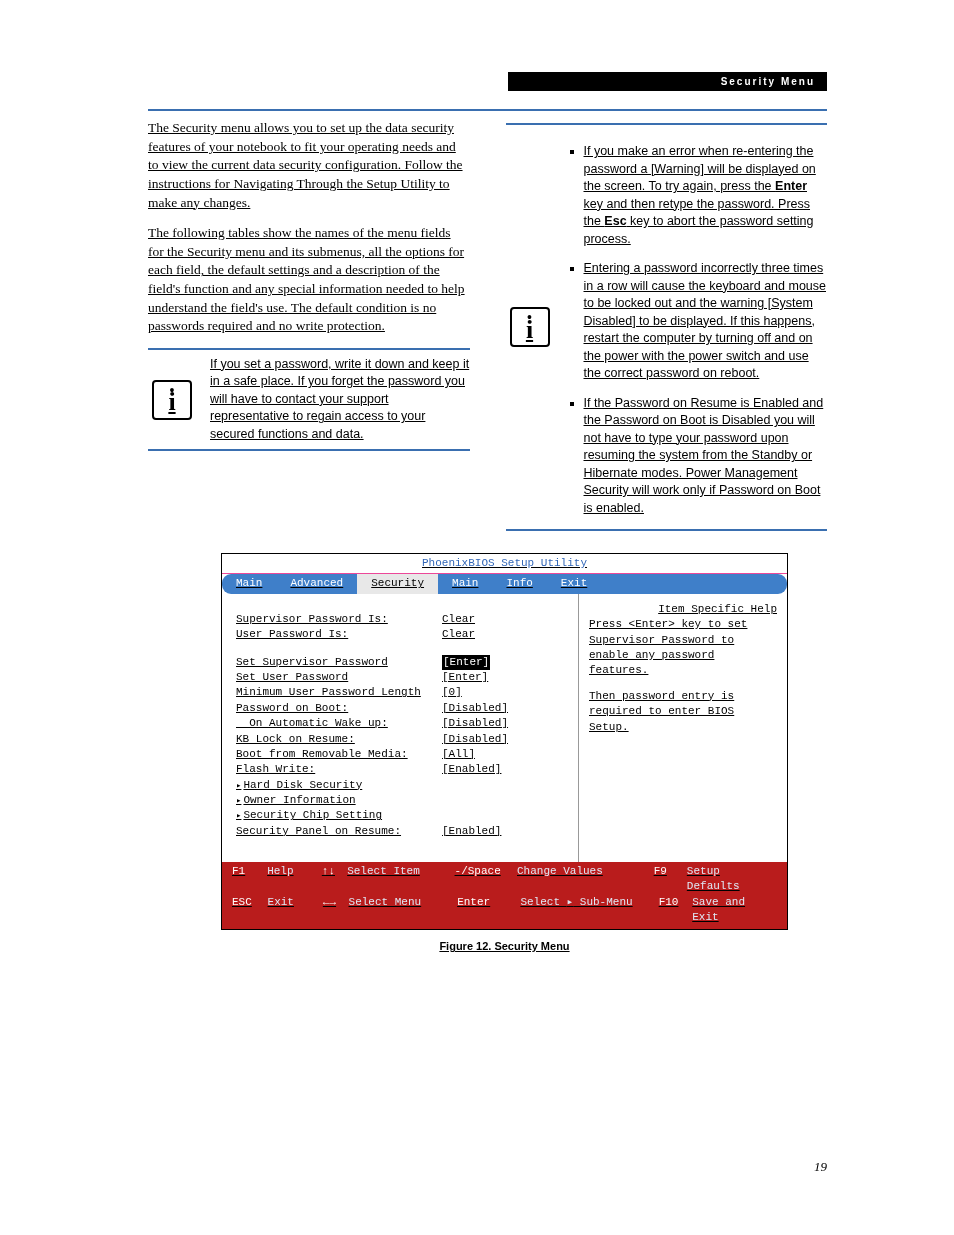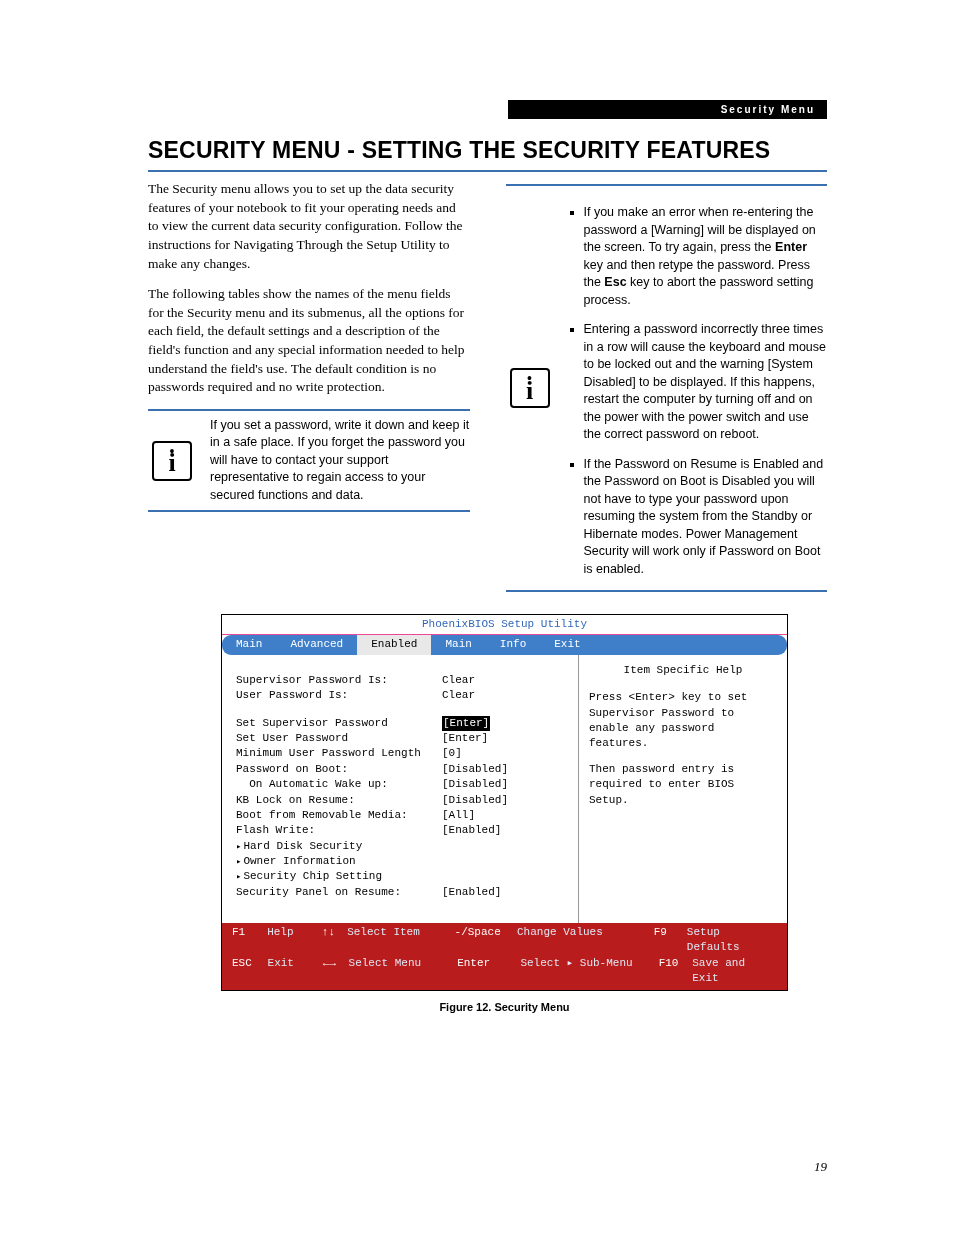--- a/index.html
+++ b/index.html
@@ -7,21 +7,22 @@
     padding: 0;
     background: #fff;
     font-family: Georgia, 'Times New Roman', serif;
     color: #000;
   }
   .page {
     width: 920px;
     height: 1235px;
     position: relative;
     box-sizing: border-box;
-    padding: 100px 93px 0 148px;
+    padding: 72px 93px 0 148px;
+    text-decoration: underline;
   }
   .header-bar {
     background: #000;
     color: #fff;
     font-family: Arial, sans-serif;
     font-size: 10px;
     font-weight: bold;
     letter-spacing: 2px;
     text-align: right;
     padding: 4px 12px;
@@ -129,21 +130,21 @@
     justify-content: flex-start;
   }
   .bios-row .label { width: 206px; white-space: pre; }
   .bios-row .value { flex: 0 0 auto; }
   .bios-row .value.hl { background: #000; color: #fff; padding: 0 1px; }
   .bios-row .arrow::before { content: "▸"; font-size: 9px; margin-right: 2px; }
   .bios-right {
     flex: 0 0 188px;
     padding: 8px 10px;
   }
-  .bios-right .hdr { text-align: center; margin-bottom: 12px; }
+  .bios-right .hdr { text-align: right; }
   .bios-foot {
     background: #b91c1c;
     color: #dfe8f5;
     padding: 2px 10px 4px 10px;
   }
   .bios-foot .frow { display: flex; gap: 0; }
   .bios-foot .fcell-key { color: #fff; width: 36px; }
   .bios-foot .fcell-lbl { width: 56px; }
   .bios-foot .fcell-arr { color: #fff; width: 26px; text-align: left; }
   .bios-foot .fcell-sel { width: 110px; }
@@ -166,21 +167,20 @@
     font-size: 13px;
   }
 </style>
 </head>
 <body>
 
 <div class="page">
 
   <div class="header-bar">Security Menu</div>
 
-  <h1 class="title">SECURITY MENU - SETTING THE SECURITY FEATURES</h1>
   <hr class="title-rule">
 
   <div class="columns">
     <div class="col">
       <p>The Security menu allows you to set up the data security features of your notebook to fit your operating needs and to view the current data security configuration. Follow the instructions for Navigating Through the Setup Utility to make any changes.</p>
       <p>The following tables show the names of the menu fields for the Security menu and its submenus, all the options for each field, the default settings and a description of the field's function and any special information needed to help understand the field's use. The default condition is no passwords required and no write protection.</p>
       <div class="note">
         <div class="icon">
             <div class="box">
               <span>i</span>
@@ -206,21 +206,21 @@
       </div>
     </div>
   </div>
 
   <div class="bios-wrap">
     <div class="bios">
       <div class="bios-title">PhoenixBIOS Setup Utility</div>
       <div class="bios-tabs" id="bios-tabs">
           <div class="tab">Main</div>
           <div class="tab">Advanced</div>
-          <div class="tab active">Enabled</div>
+          <div class="tab active">Security</div>
           <div class="tab">Main</div>
           <div class="tab">Info</div>
           <div class="tab">Exit</div>
         </div>
       <div class="bios-body">
         <div class="bios-left" id="bios-left">
             <div class="bios-row">
               <div class="label">Supervisor Password Is:</div>
               <div class="value">Clear</div>
             </div>

